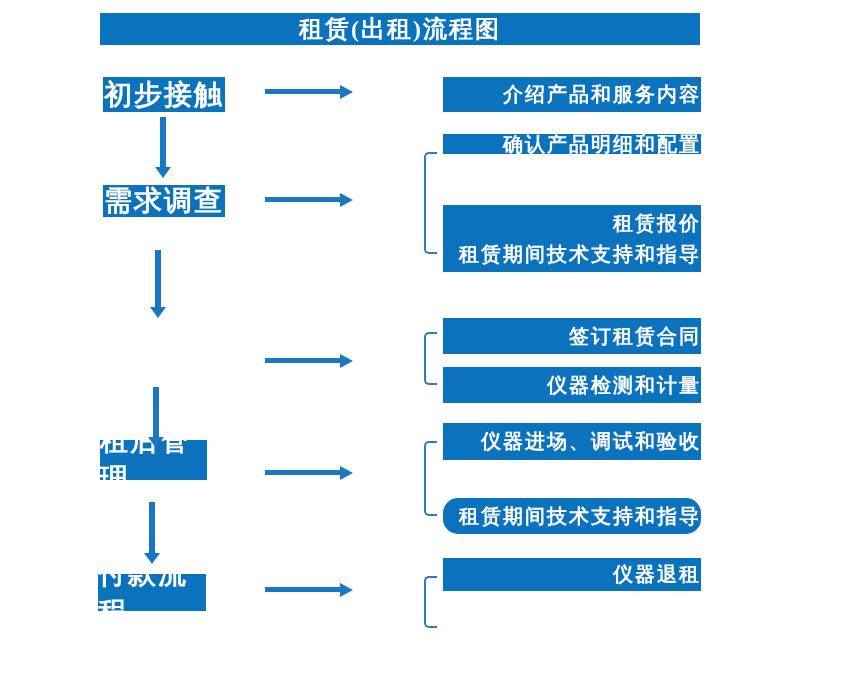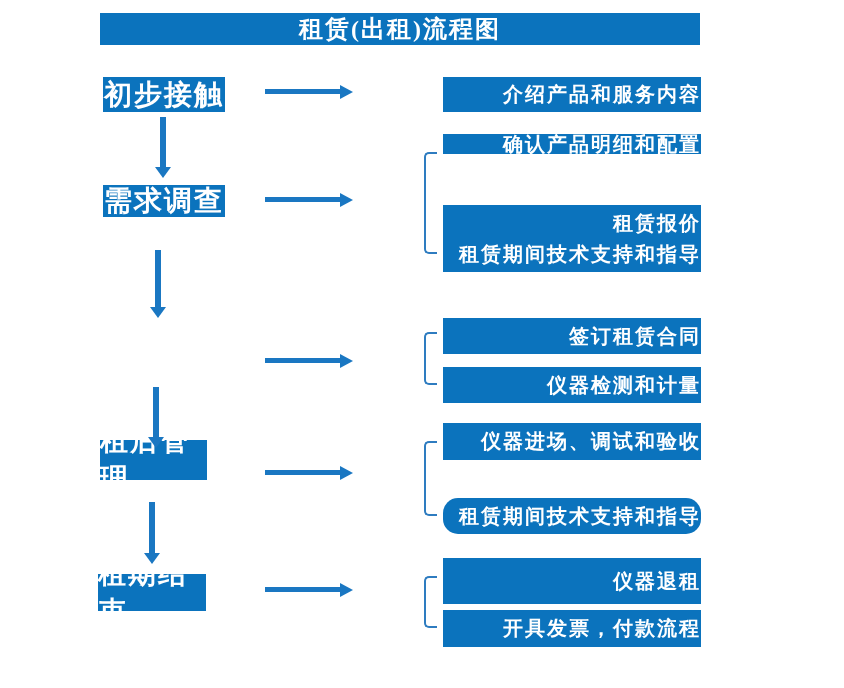--- a/index.html
+++ b/index.html
@@ -98,21 +98,21 @@
   <div class="box left-box" style="left:103px; top:77px;  width:122px; height:35px;">
     <span>初步接触</span>
   </div>
   <div class="box left-box" style="left:103px; top:185px; width:122px; height:32px;">
     <span>需求调查</span>
   </div>
   <div class="box left-box" style="left:100px; top:440px; width:107px; height:40px;">
     <span>租后管理</span>
   </div>
   <div class="box left-box" style="left:98px;  top:574px; width:108px; height:37px;">
-    <span>租期结束</span>
+    <span>付款流程</span>
   </div>
 
   <div class="v-arrow" style="left:155px; top:117px; height:61px;">
     <div class="stem"></div>
     <div class="head"></div>
   </div>
   <div class="v-arrow" style="left:150px; top:250px; height:68px;">
     <div class="stem"></div>
     <div class="head"></div>
   </div>
@@ -172,20 +172,17 @@
     <span>仪器检测和计量</span>
   </div>
 
   <div class="box right-box" style="top:423px; height:37px;">
     <span>仪器进场、调试和验收</span>
   </div>
   <div class="box right-box" style="top:498px; height:36px;border-radius:15px;">
     <span>租赁期间技术支持和指导</span>
   </div>
 
-  <div class="box right-box" style="top:558px; height:46px;">
+  <div class="box right-box" style="top:558px; height:33px;">
     <span>仪器退租</span>
-  </div>
-  <div class="box right-box" style="top:610px; height:37px;">
-    <span>开具发票，付款流程</span>
   </div>
 
 </div>
 
 </body></html>

